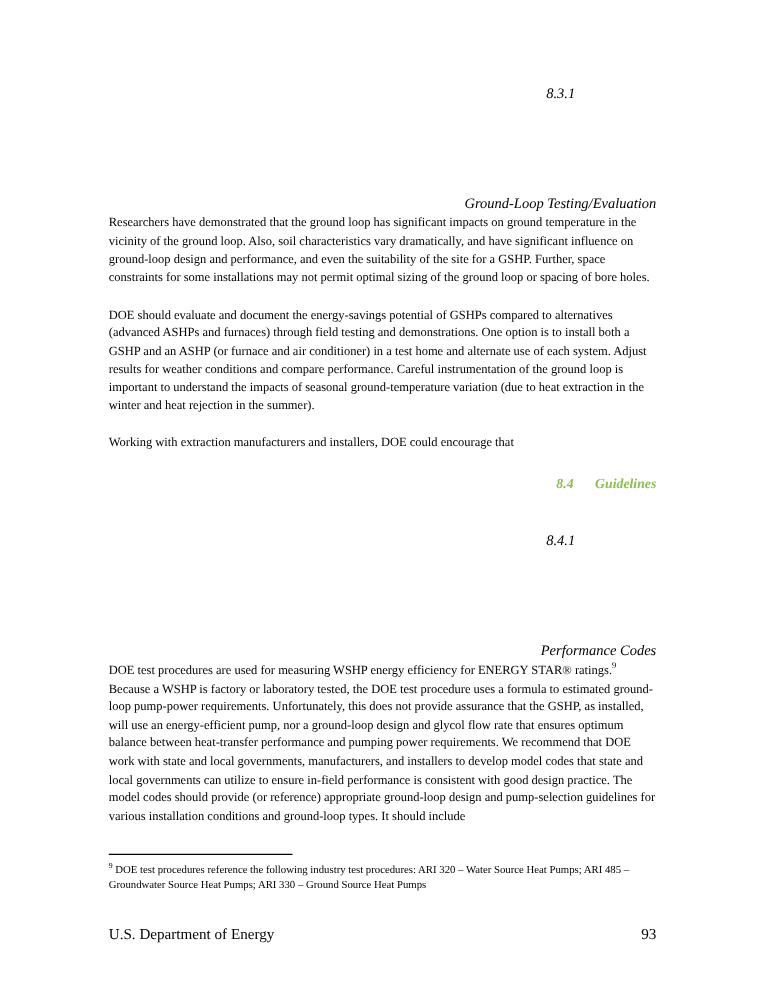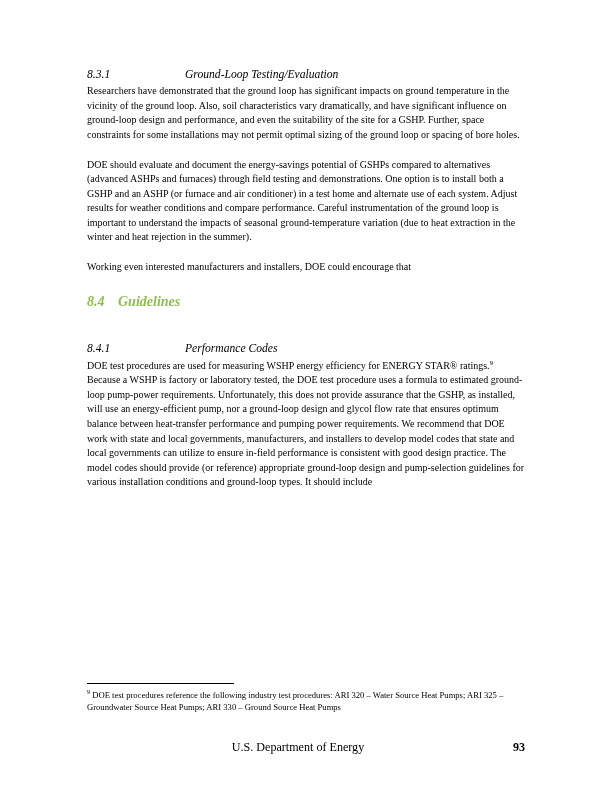--- a/index.html
+++ b/index.html
@@ -28,41 +28,43 @@
 
   
   .subhead {
     display: flex;
     align-items: flex-end;
     font-style: italic;
     font-size: 11.6px;
     line-height: 1.5;
     margin: 0 0 1px 0;
     white-space: nowrap;
+    flex-direction: column;
   }
   .subhead .num {
     width: 88px;
     flex: 0 0 88px;
   }
   .subhead .ttl {
     flex: 1 1 auto;
     margin-left: 10px;
   }
 
   
   .secthead {
     display: flex;
     align-items: baseline;
     font-style: italic;
     font-weight: bold;
-    font-size: 14px;
+    font-size: 11px;
     line-height: 1.5;
     color: #8EBE4F;
     margin: 0 0 2px 0;
     white-space: nowrap;
+    justify-content: flex-end;
   }
   .secthead .num {
     width: 31px;
     flex: 0 0 31px;
   }
 
   
   .para {
     font-size: 10px;
     line-height: 1.455;
@@ -110,28 +112,26 @@
     left: 87px;
     top: 740px;
     width: 438px;
     height: 18px;
     font-size: 12.1px;
   }
   .footer-center {
     position: absolute;
     left: 0;
     right: 16px;
-    text-align: center;
   }
   .footer-page {
     position: absolute;
     right: 0;
     top: 0;
     text-align: right;
-    font-weight: bold;
   }
 </style>
 </head>
 <body>
 
 <div class="page">
 
   <div class="content">
 
     <div class="subhead">
@@ -139,21 +139,21 @@
       <span class="ttl">Ground-Loop Testing/Evaluation</span>
     </div>
     <p class="para">Researchers have demonstrated that the ground loop has significant impacts on ground temperature in the vicinity of the ground loop.  Also, soil characteristics vary dramatically, and have significant influence on ground-loop design and performance, and even the suitability of the site for a GSHP.  Further, space constraints for some installations may not permit optimal sizing of the ground loop or spacing of bore holes.</p>
 
     <div class="gap-md"></div>
 
     <p class="para">DOE should evaluate and document the energy-savings potential of GSHPs compared to alternatives (advanced ASHPs and furnaces) through field testing and demonstrations.  One option is to install both a GSHP and an ASHP (or furnace and air conditioner) in a test home and alternate use of each system.  Adjust results for weather conditions and compare performance.  Careful instrumentation of the ground loop is important to understand the impacts of seasonal ground-temperature variation (due to heat extraction in the winter and heat rejection in the summer).</p>
 
     <div class="gap-md"></div>
 
-    <p class="para">Working even interested manufacturers and installers, DOE could encourage that</p>
+    <p class="para">Working with extraction manufacturers and installers, DOE could encourage that</p>
 
     <div class="gap-lg"></div>
 
     <div class="secthead">
       <span class="num">8.4</span>
       <span class="ttl">Guidelines</span>
     </div>
 
     <div class="gap-sm"></div>
 
@@ -163,21 +163,21 @@
     <div class="subhead">
       <span class="num">8.4.1</span>
       <span class="ttl">Performance Codes</span>
     </div>
     <p class="para"><span>DOE test procedures are used for measuring WSHP energy efficiency for ENERGY STAR® ratings.</span><sup class="fnmark">9</sup><span>  Because a WSHP is factory or laboratory tested, the DOE test procedure uses a formula to estimated ground-loop pump-power requirements.  Unfortunately, this does not provide assurance that the GSHP, as installed, will use an energy-efficient pump, nor a ground-loop design and glycol flow rate that ensures optimum balance between heat-transfer performance and pumping power requirements.  We recommend that DOE work with state and local governments, manufacturers, and installers to develop model codes that state and local governments can utilize to ensure in-field performance is consistent with good design practice.  The model codes should provide (or reference) appropriate ground-loop design and pump-selection guidelines for various installation conditions and ground-loop types.  It should include</span></p>
 
   </div>
 
   <div class="footnote-area">
     <div class="footnote-rule"></div>
-    <p class="footnote-text"><sup>9</sup><span> DOE test procedures reference the following industry test procedures:  ARI 320 – Water Source Heat Pumps; ARI 325 – Groundwater Source Heat Pumps; ARI 330 – Ground Source Heat Pumps</span></p>
+    <p class="footnote-text"><sup>9</sup><span> DOE test procedures reference the following industry test procedures:  ARI 320 – Water Source Heat Pumps; ARI 485 – Groundwater Source Heat Pumps; ARI 330 – Ground Source Heat Pumps</span></p>
   </div>
 
   <div class="footer">
     <div class="footer-center">U.S. Department of Energy</div>
     <div class="footer-page">93</div>
   </div>
 
 </div>
 
 </body></html>

